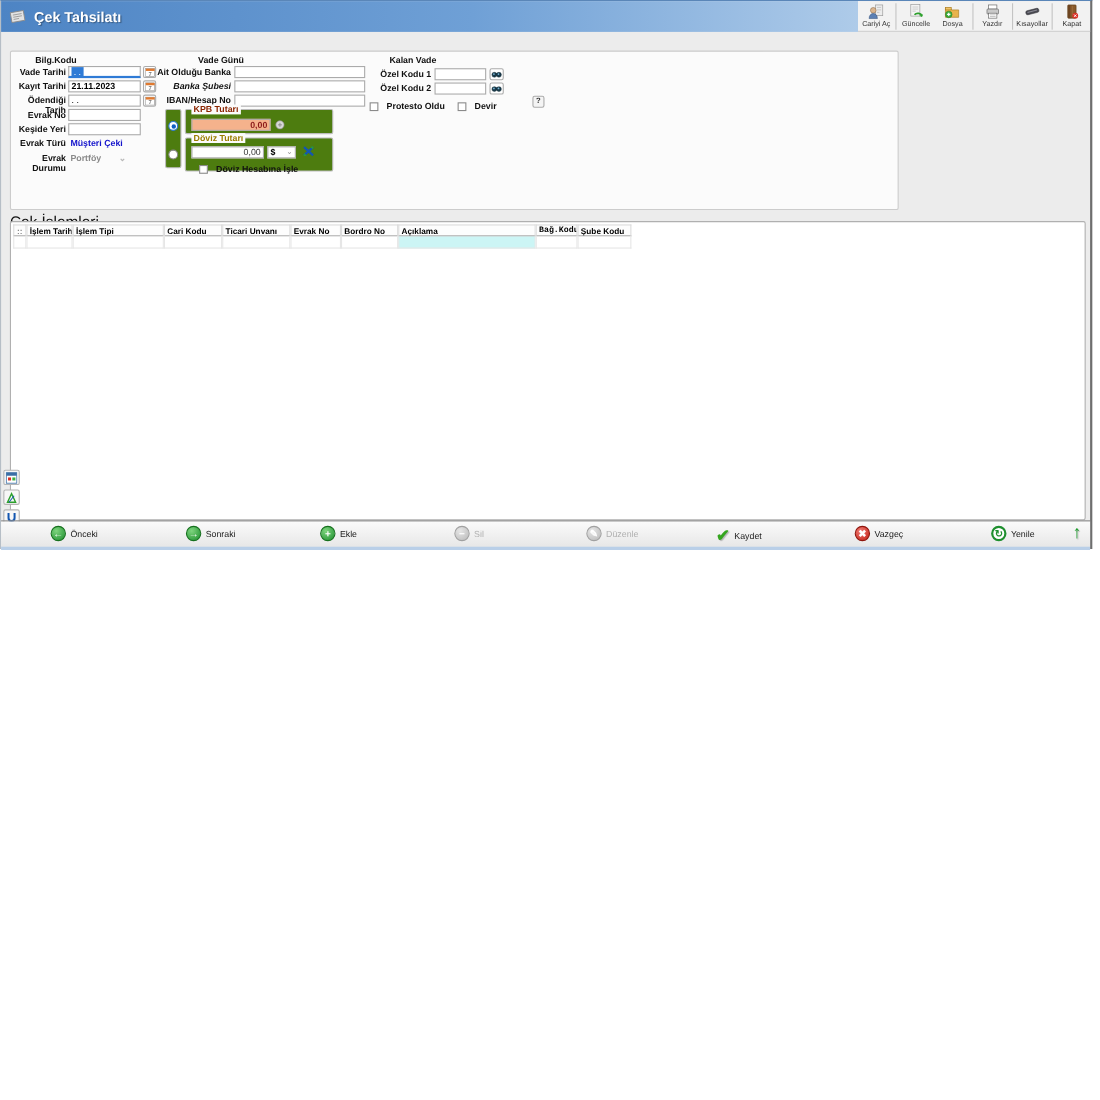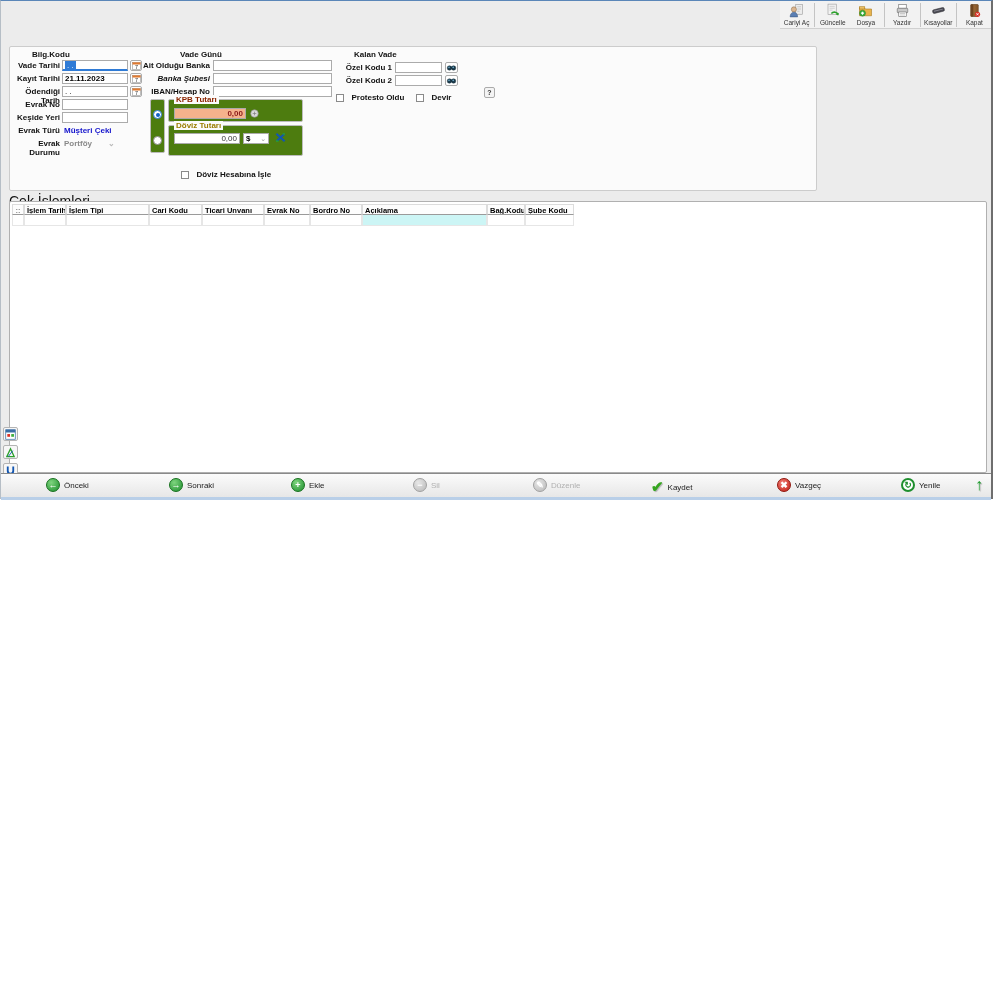--- a/index.html
+++ b/index.html
@@ -53,21 +53,21 @@
   .grid-title { position:absolute; left:8px; top:192px; font-size:14px; font-weight:normal; color:#111; }
   .grid-box { position:absolute; left:8px; top:200px; width:978px; height:272px; background:#fff; border:1px solid #b0b0b0; border-radius:2px; }
   .grid-header, .grid-row { position:absolute; left:2px; display:flex; }
   .grid-header { top:2px; }
   .grid-row { top:13px; }
   .gcell { height:11px; font-size:7.5px; padding:1px 2px; overflow:hidden; white-space:nowrap; }
   .grid-header .gcell { font-weight:bold; background:#fdfdfd; border:1px solid #dcdcdc; border-bottom:1px solid #9a9a9a; }
   .grid-row .gcell { border:1px solid #e6e6e6; border-top:none; background:#fff; }
   .grid-row .cyan { background:#ccf5f5; }
   .w-grip{width:12px;text-align:center;color:#888;} .w0{width:42px;} .w1{width:83px;} .w2{width:53px;} .w3{width:62px;}
-  .w4{width:46px;} .w5{width:52px;} .w6{width:125px;} .w7{width:38px;} .w8{width:49px;}
+  .w4{width:46px;} .w5{width:52px;} .w6{width:125px;} .w7{width:38px;font-family:Liberation Mono, monospace;} .w8{width:49px;}
   
   .side-stack { position:absolute; left:2px; top:426px; display:flex; flex-direction:column; gap:4px; }
   .side-btn { width:15px; height:14px; background:#f7f7f7; border:1px solid #b4b4b4; border-radius:2px; padding:0; cursor:pointer; }
   .side-btn svg { width:11px; height:11px; display:block; margin:0 auto; }
   
   .bottom-bar { position:absolute; left:0; top:472px; width:990px; height:24px;
                 background:linear-gradient(#fbfbfb,#e7e7e7); border-top:1px solid #8a8a8a; }
   .bbtn { position:absolute; top:4px; display:flex; align-items:center; gap:4px; cursor:pointer; }
   .bbtn .blabel { font-size:8px; color:#222; }
   .bbtn.disabled .blabel { color:#b0b0b0; }
@@ -78,20 +78,29 @@
   .bicon.ring  { background:#fff; border:2px solid #1e8f2e; color:#1e8f2e; line-height:10px; font-size:9px; }
   .check-glyph { color:#35a51f; font-size:15px; font-weight:bold; text-shadow:1px 1px 1px rgba(0,0,0,.25); }
   .up-arrow { position:absolute; left:974px; top:2px; font-size:16px; font-weight:bold; color:#1c9e2c; cursor:pointer; text-shadow:1px 1px 1px rgba(0,0,0,.3); }
   .bottom-strip { position:absolute; left:0; top:496px; width:990px; height:3px; background:#b9cfe8; }
 </style>
 </head>
 <body>
 
 <div class="window">
 
+  <div class="titlebar">
+    <svg class="title-icon" viewBox="0 0 16 16">
+      <g transform="rotate(-10 8 8)">
+        <rect x="2" y="3.5" width="12" height="9" fill="#e3e3e3" stroke="#8a8a8a" stroke-width="0.8"></rect>
+        <path d="M4 6h8 M4 8h8 M4 10h5" stroke="#9a9a9a" stroke-width="0.8"></path>
+      </g>
+    </svg>
+    <span class="title-text">Çek Tahsilatı</span>
+  </div>
 
   <div class="top-toolbar">
     <div class="tt-btn">
       <svg viewBox="0 0 20 20">
         <rect x="9" y="2" width="9" height="13" fill="#ececec" stroke="#999" stroke-width="0.8"></rect>
         <path d="M11 5h5 M11 8h5 M11 11h3" stroke="#b5b5b5" stroke-width="0.8"></path>
         <circle cx="6.5" cy="8.5" r="3.4" fill="#dcb68f" stroke="#8a6d4b" stroke-width="0.7"></circle>
         <path d="M1.5 18.5c0-4.2 2.5-6.2 5-6.2s5 2 5 6.2z" fill="#5b7fb3" stroke="#3a567f" stroke-width="0.7"></path>
       </svg>
       <span class="tt-label">Cariyi Aç</span>
@@ -238,21 +247,21 @@
       </div>
       <div class="inp" style="left:74px; top:7px; width:26px; display:flex; justify-content:space-between; align-items:center;">
         <span style="font-weight:bold;">$</span>
         <span style="color:#999; font-size:7px;">⌄</span>
       </div>
       <svg style="position:absolute; left:105px; top:6px; width:13px; height:11px;" viewBox="0 0 14 12">
         <path d="M2.5 2L11.5 10 M11.5 2L2.5 10" stroke="#1356b0" stroke-width="2.3"></path>
         <path d="M12 1.2l-3.4 0.3 2.6 2.4z" fill="#2ca02c"></path>
         <path d="M2 10.8l3.4-0.3-2.6-2.4z" fill="#2ca02c"></path>
       </svg>
-      <div style="position:absolute; left:12px; top:19px;margin-top:20px;">
+      <div style="position:absolute; left:12px; top:19px;">
         <span class="checkbox"></span>
         <span class="cb-label">Döviz Hesabına İşle</span>
       </div>
     </div>
 
     <div class="flabel" style="left:295px; top:16px; width:87px;">Özel Kodu 1</div>
     <input class="inp" style="left: 385px; top: 15px; width: 47px;">
     <button class="lookup-btn" style="left:435px; top:15px;">
       <svg viewBox="0 0 12 10">
         <rect x="4.2" y="3.2" width="3.6" height="2.6" fill="#2a6a8a"></rect>

